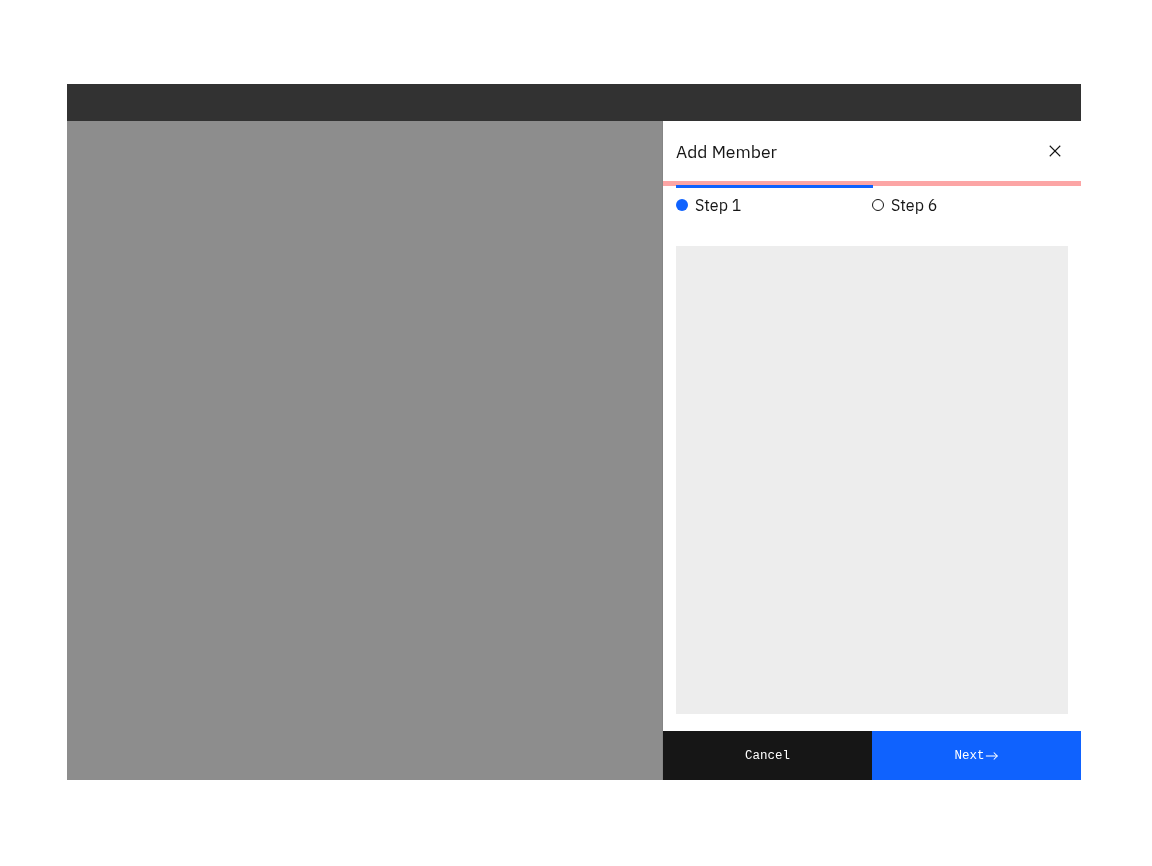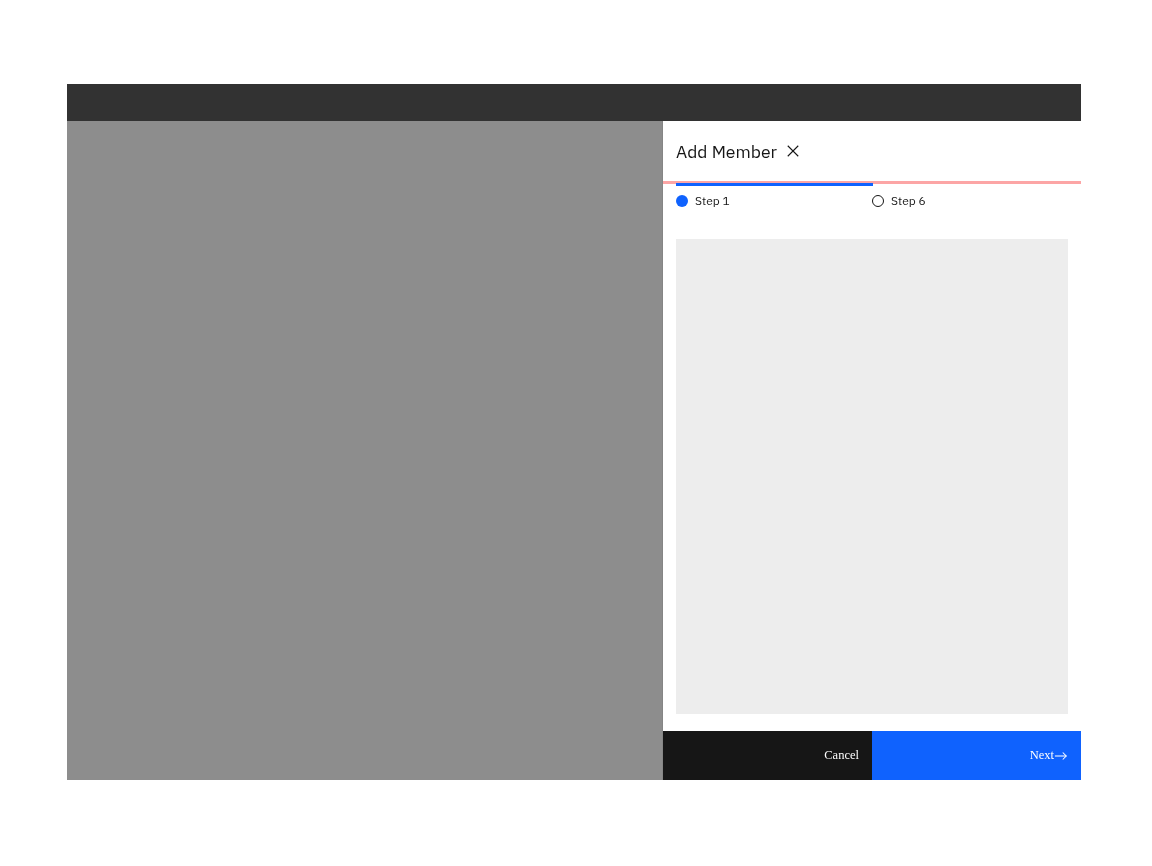--- a/index.html
+++ b/index.html
@@ -34,23 +34,23 @@
     width: 418px;
     height: 659px;
     background: #ffffff;
     display: flex;
     flex-direction: column;
     box-shadow: -1px 0 0 rgba(0,0,0,0.05);
   }
   .panel-header {
     display: flex;
     align-items: center;
-    justify-content: flex-start;
+    justify-content: space-between;
     padding: 14px 10px 14px 13px;
-    border-bottom: 3px solid #fca5a5;
+    border-bottom: 5px solid #fca5a5;
   }
   .panel-title {
     font-size: 17.5px;
     font-weight: 400;
     color: #161616;
   }
   .close-btn {
     width: 32px;
     height: 32px;
     display: flex;
@@ -94,46 +94,46 @@
     flex-shrink: 0;
   }
   .step-indicator.filled {
     background: #0f62fe;
   }
   .step-indicator.outline {
     border: 1.5px solid #161616;
     background: #ffffff;
   }
   .step-label {
-    font-size: 12px;
+    font-size: 16px;
     color: #161616;
   }
   .content-area {
     padding: 31px 13px 17px 13px;
     flex: 1;
   }
   .content-placeholder {
     width: 100%;
     height: 100%;
     background: #ededed;
   }
   .panel-footer {
     display: flex;
     height: 49px;
   }
   .footer-btn {
     flex: 1;
     border: none;
     display: flex;
     align-items: center;
-    padding: 0 13px;
+    padding: 0 4px;
     font-size: 12.5px;
     cursor: pointer;
-    font-family: Liberation Serif, serif;
-    justify-content: flex-end;
+    font-family: Liberation Mono, monospace;
+    justify-content: center;
   }
   .cancel-btn {
     background: #161616;
     color: #ffffff;
   }
   .next-btn {
     background: #0f62fe;
     color: #ffffff;
   }
   .next-btn svg {

